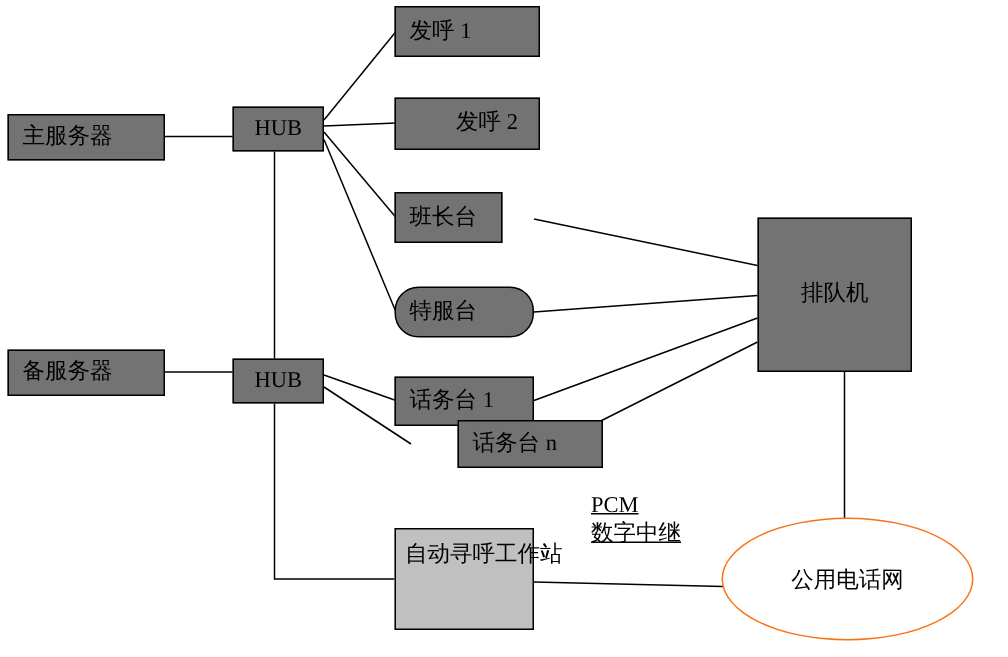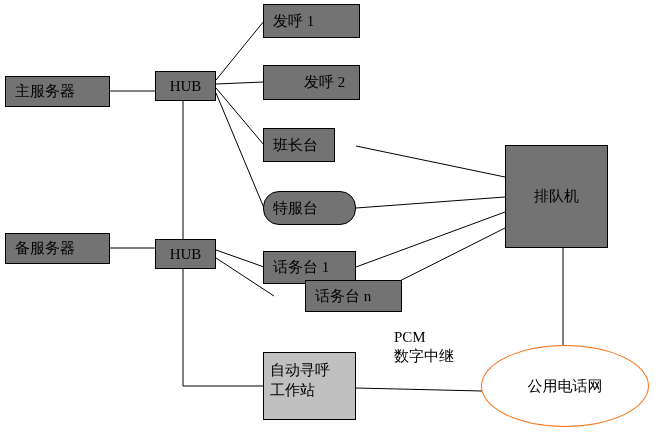--- a/index.html
+++ b/index.html
@@ -27,21 +27,21 @@
     font-size: 15px;
     line-height: 1;
     display: flex;
     align-items: center;
     white-space: nowrap;
   }
   .pad { padding-left: 9px; }
   .center { justify-content: center; }
   .node.gray {
     background: #c0c0c0;
-    flex-direction: column;
+    flex-direction: row;
     align-items: flex-start;
     justify-content: flex-start;
     padding: 7px 0 0 6px;
     line-height: 20px;
   }
   .ellipse {
     position: absolute;
     border: 1px solid #f97316;
     background: #ffffff;
     border-radius: 50%;
@@ -64,21 +64,21 @@
   .n-hub-bottom    { left: 155px; top: 239px; width: 61px;  height: 30px; }
   .n-caller1       { left: 263px; top: 4px;   width: 97px;  height: 34px; }
   .n-caller2       { left: 263px; top: 65px;  width: 97px;  height: 35px; padding-left: 40px; }
   .n-monitor       { left: 263px; top: 128px; width: 72px;  height: 34px; }
   .n-special       { left: 263px; top: 191px; width: 93px;  height: 34px; border-radius: 16px; }
   .n-operator1     { left: 263px; top: 251px; width: 93px;  height: 33px; }
   .n-operatorn     { left: 273px; top: 280px; width: 97px;  height: 32px; margin-left: 32px; }
   .n-paging        { left: 263px; top: 352px; width: 93px;  height: 68px; }
   .n-queue         { left: 505px; top: 145px; width: 103px; height: 103px; }
   .n-pstn          { left: 481px; top: 345px; width: 168px; height: 82px; }
-  .a-pcm           { left: 394px; top: 328px; }
+  .a-pcm           { left: 394px; top: 328px; text-decoration: underline; }
 </style>
 </head>
 <body>
 
 <div class="canvas">
 
   <svg class="wires" viewBox="0 0 672 438" xmlns="http://www.w3.org/2000/svg">
     <g stroke="#000000" stroke-width="1" fill="none">
 
       <line x1="110" y1="91" x2="156" y2="91"></line>

